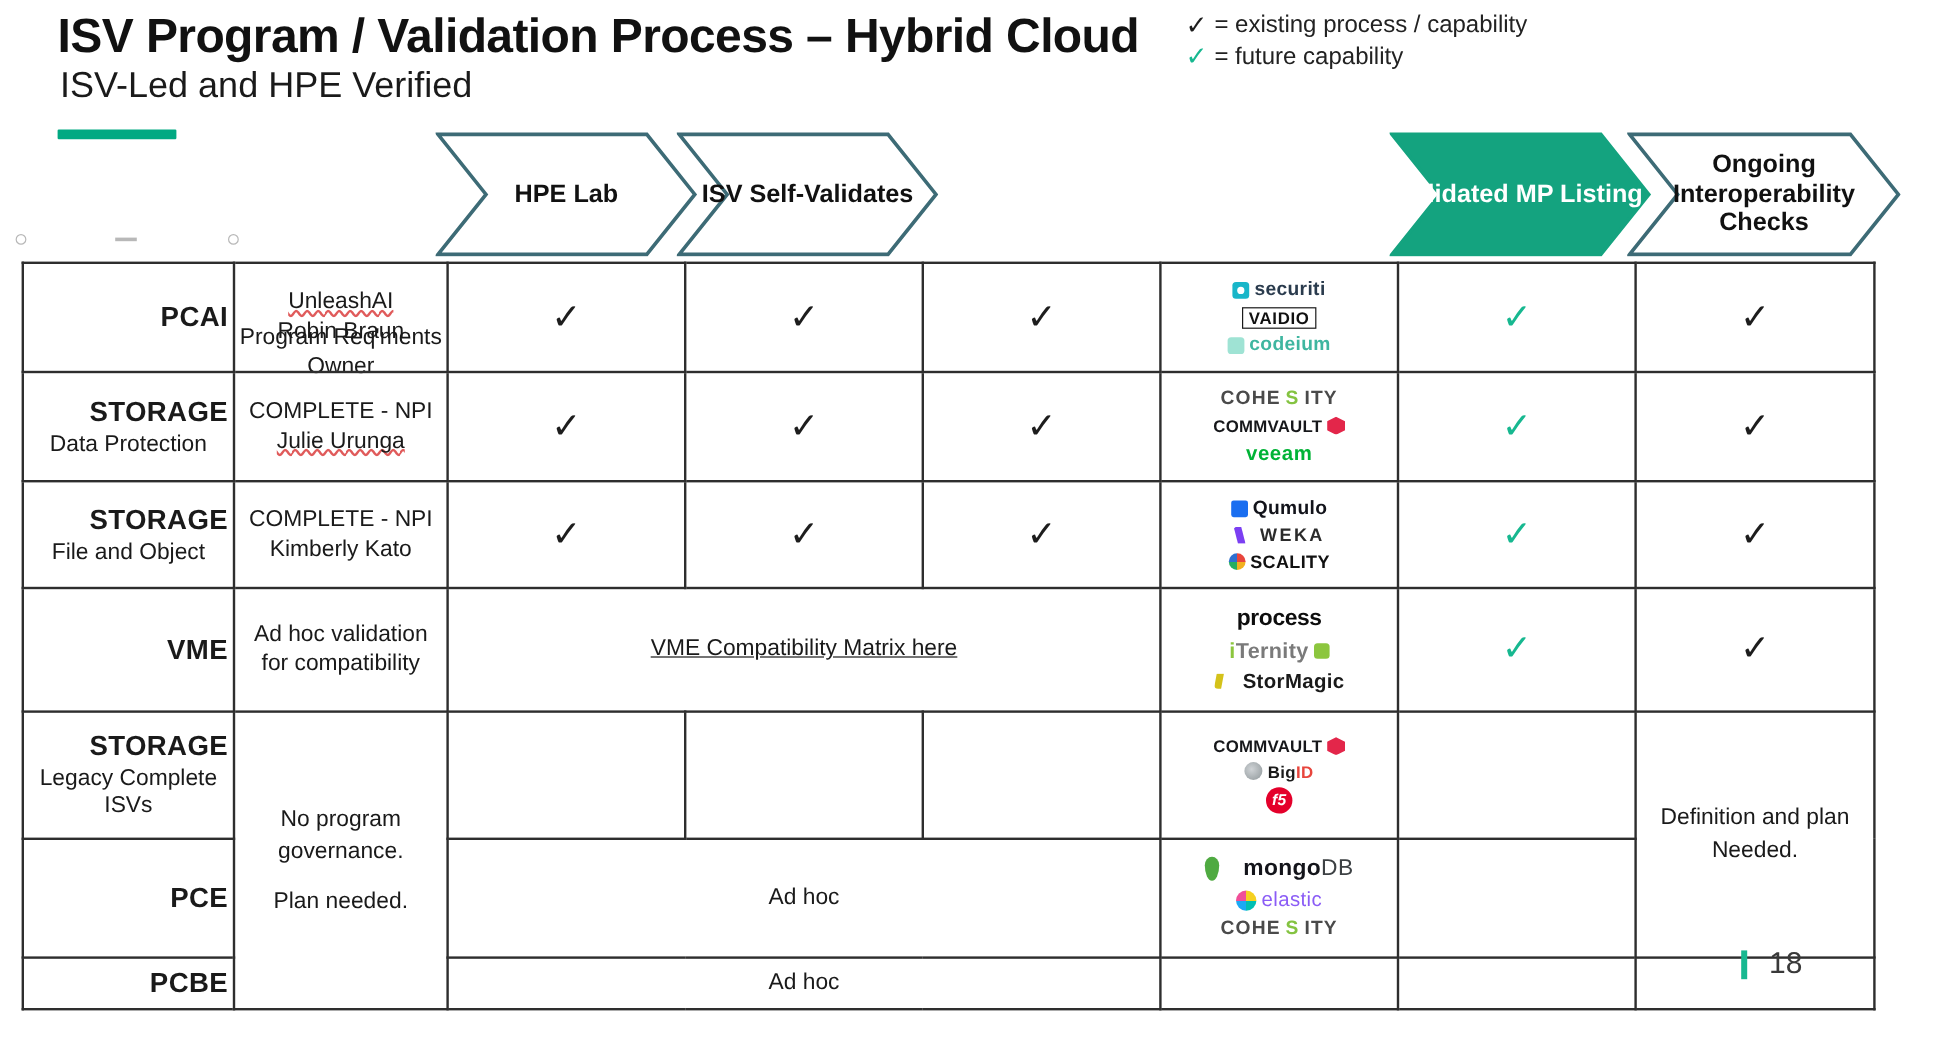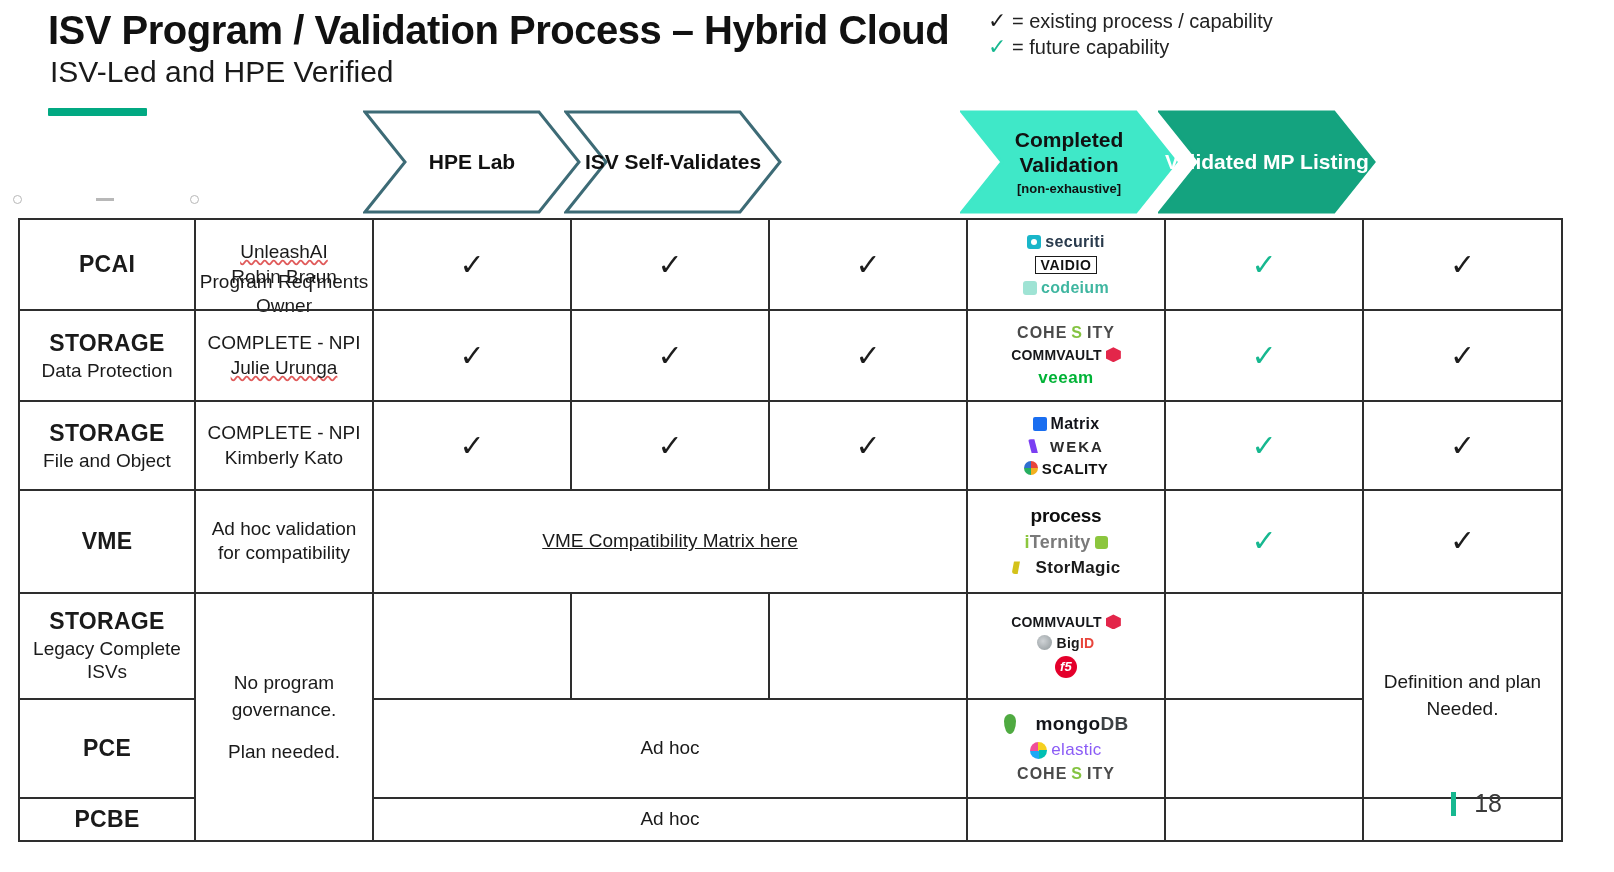--- a/index.html
+++ b/index.html
@@ -65,21 +65,21 @@
     text-align: center; vertical-align: middle;
     font-size: 19px; color: #1a1a1a; padding: 2px 4px;
   }
   .c-name  { width: 176px; }
   .c-owner { width: 178px; }
   .c-lab, .c-self, .c-conf { width: 198px; }
   .c-comp  { width: 198px; }
   .c-mp    { width: 198px; }
   .c-ongo  { width: 199px; }
 
-  .seg-title { font-weight: bold; font-size: 23px; letter-spacing: 0.3px; display:block; }
+  .seg-title { font-weight: bold; font-size: 23px; letter-spacing: 0.3px; display:block;text-align:right; }
   .seg-sub   { font-size: 19px; display:block; margin-top: 2px; line-height:1.22; }
   .owner     { font-size: 19px; line-height: 1.3; }
   .spell     { text-decoration: underline wavy #e05b5b; text-decoration-skip-ink: none; }
   .check     { font-size: 30px; line-height: 1; color: #1d1d1d; font-family: "DejaVu Sans", sans-serif; }
   .check.green { color: #17b890; }
   .link      { text-decoration: underline; color: #1a1a1a; font-size: 19px; }
   .note      { font-size: 19px; line-height: 1.45; }
   .note .gap { display: block; height: 14px; }
 
   
@@ -119,21 +119,21 @@
   .lg-stormagic .sq { background: #d4c21a; width: 20px; height: 13px;
                       clip-path: polygon(12% 0,42% 0,30% 100%,0 100%,
                                          0 100%,0 100%,0 100%,0 100%); }
   .lg-bigid .tx { color: #1a1a1a; font-size: 14px; }
   .lg-bigid .o { color: #e8453c; }
   .lg-bigid .sq { background: radial-gradient(circle at 40% 40%, #cfd3d6, #8e9699);
                   border-radius: 50%; width: 15px; height: 15px; }
   .lg-f5 .circ { width: 22px; height: 22px; border-radius: 50%; background: #e4002b;
                  color: #fff; font-size: 13px; font-weight: bold;
                  display:flex; align-items:center; justify-content:center; font-style: italic; }
-  .lg-mongo .tx { color: #3d4144; font-size: 19px; font-weight: bold; margin-left: 16px; }
+  .lg-mongo .tx { color: #3d4144; font-size: 19px; font-weight: normal; margin-left: 16px; }
   .lg-mongo .tx b { color: #13141a; }
   .lg-mongo .leaf { width: 12px; height: 20px; background: #4faa41;
                     border-radius: 50% 50% 50% 50% / 35% 35% 65% 65%; }
   .lg-elastic .tx { color: #8b5cf6; font-size: 17px; font-weight: normal; }
   .lg-elastic .sq { background:
       conic-gradient(#f5d020 0 25%, #00bfb3 0 50%, #1ba9f5 0 75%, #f04e98 0 100%);
       border-radius: 50%; width: 17px; height: 17px; }
 
   
   .slide-no { position: absolute; right: 56px; bottom: 54px;
@@ -175,37 +175,34 @@
     </div>
 
     <div class="chev" style="left:564px;width:218px;">
       <svg viewBox="0 0 218 104" preserveAspectRatio="none">
         <path d="M2,2 L176,2 L216,52 L176,102 L2,102 L42,52 Z" fill="#ffffff" stroke="#3d6b76" stroke-width="3"></path>
       </svg>
       <span class="lbl">ISV Self-Validates</span>
     </div>
 
 
-    <div class="chev" style="left:960px;width:218px;">
-      <svg viewBox="0 0 218 104" preserveAspectRatio="none">
-        <path d="M2,2 L176,2 L216,52 L176,102 L2,102 L42,52 Z" fill="#3fe8c8" stroke="#3fe8c8" stroke-width="3"></path>
-      </svg>
-      <span class="lbl">
-        <span>Completed Validation</span>
-        <span class="sub">[non-exhaustive]</span>
-      </span>
-    </div>
 
     <div class="chev" style="left:1158px;width:218px;color:#fff;">
       <svg viewBox="0 0 218 104" preserveAspectRatio="none">
         <path d="M2,2 L176,2 L216,52 L176,102 L2,102 L42,52 Z" fill="#14a37f" stroke="#14a37f" stroke-width="3"></path>
       </svg>
       <span class="lbl">Validated MP Listing</span>
     </div>
 
+    <div class="chev" style="left:1356px;width:228px;">
+      <svg viewBox="0 0 228 104" preserveAspectRatio="none">
+        <path d="M2,2 L186,2 L226,52 L186,102 L2,102 L42,52 Z" fill="#ffffff" stroke="#3d6b76" stroke-width="3"></path>
+      </svg>
+      <span class="lbl">Ongoing Interoperability Checks</span>
+    </div>
   </div>
 
   <div class="tbl">
   <table>
     <colgroup>
       <col class="c-name">
           <col class="c-owner">
           <col class="c-lab">
           <col class="c-self">
       <col class="c-conf">
@@ -288,21 +285,21 @@
           <div>Kimberly Kato</div>
         </div>
       </td>
       <td><span class="check">✓</span></td>
       <td><span class="check">✓</span></td>
       <td><span class="check">✓</span></td>
       <td>
         <div class="logos">
           <div class="logo lg-qumulo">
                   <span class="mark sq"></span>
-                  <span class="tx">Matrix</span>
+                  <span class="tx">Qumulo</span>
                 </div>
           <div class="logo lg-weka">
                   <span class="mark sq"></span>
                   <span class="tx">WEKA</span>
                 </div>
           <div class="logo lg-scality">
                   <span class="mark sq"></span>
                   <span class="tx">SCALITY</span>
                 </div>
         </div>

